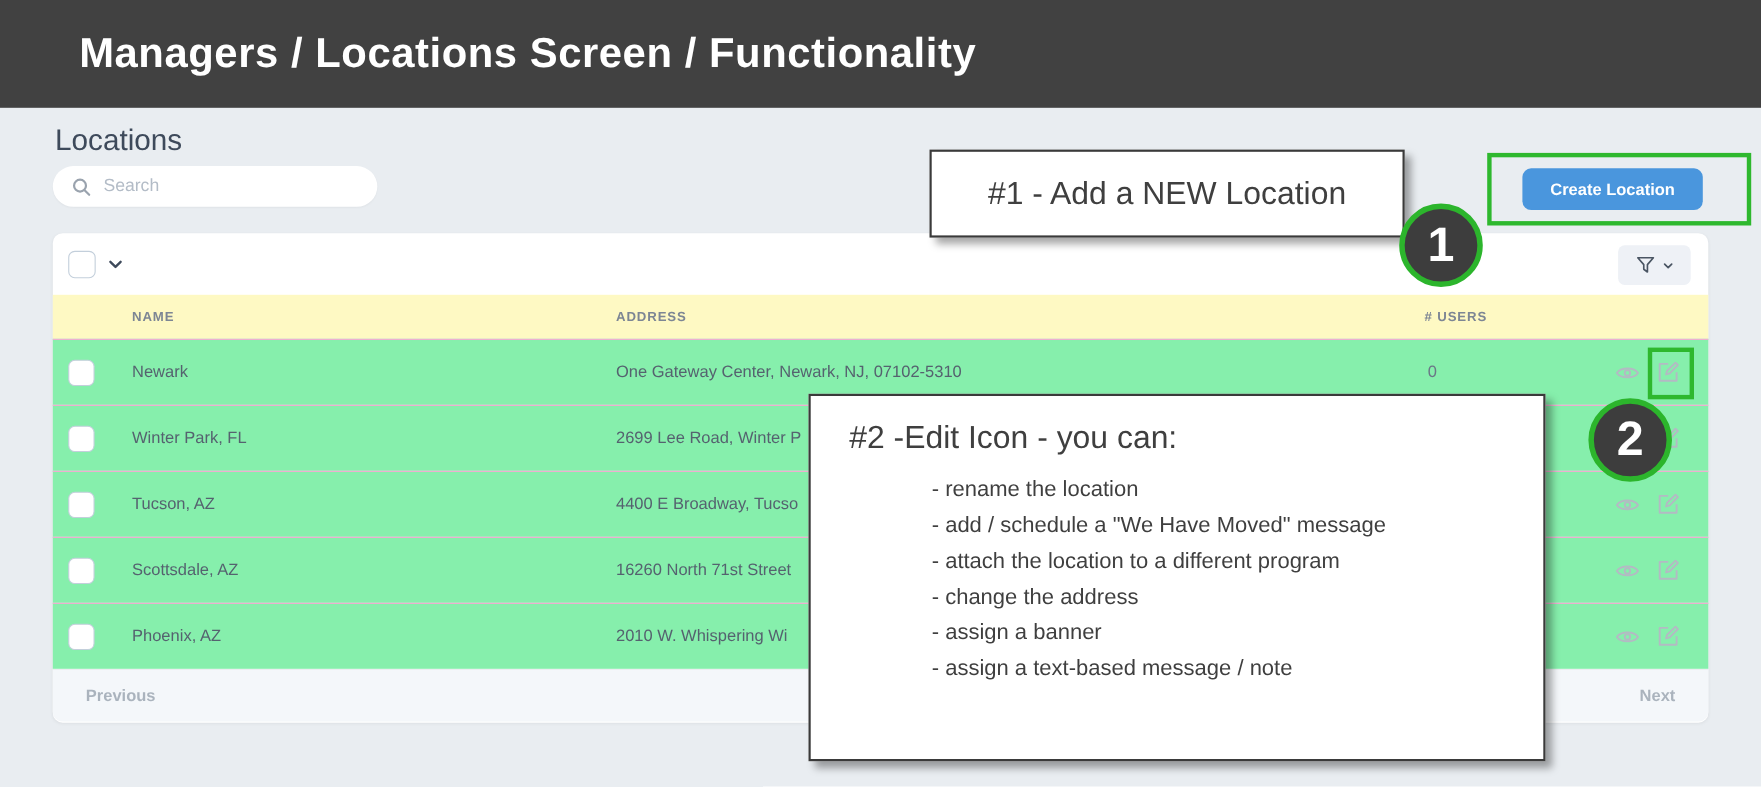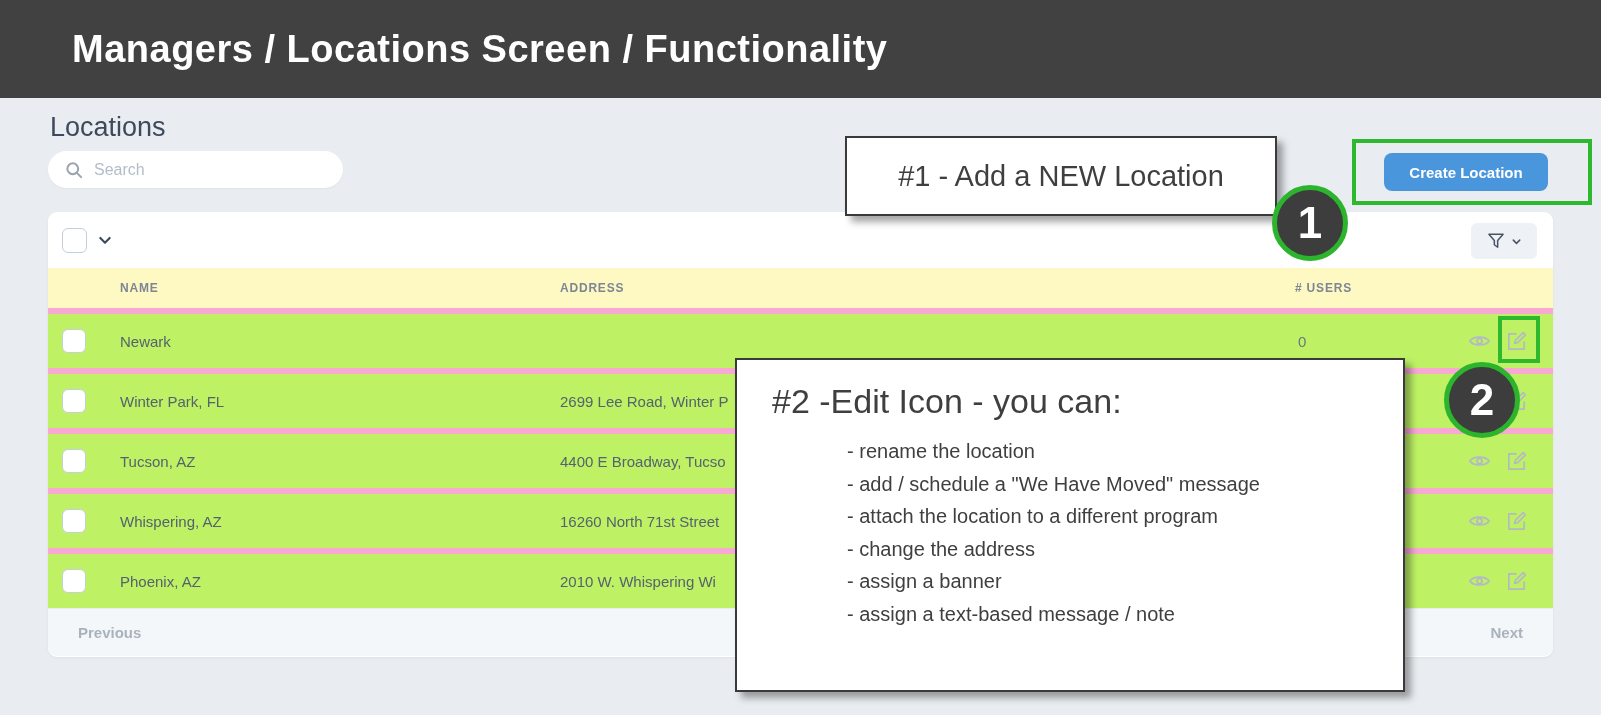--- a/index.html
+++ b/index.html
@@ -48,22 +48,22 @@
     background:#eef1f6; border-radius:6px; display:flex; align-items:center; justify-content:center; gap:5px;
   }
   .thead {
     height:40px; background:#fef9c3; position:relative; display:flex; align-items:center;
   }
   .th { font-size:12px; font-weight:bold; color:#7d8694; letter-spacing:0.8px; position:absolute; }
   .th-name   { left:72px; }
   .th-addr   { left:512px; }
   .th-users  { left:1247px; }
   .trow {
-    height:60px; border-top:6px solid #f9a8d4; position:relative; display:flex; align-items:center;
-    background:#bef264;
+    height:60px; border-top:1px solid #f9a8d4; position:relative; display:flex; align-items:center;
+    background:#86efac;
   }
   .trow .checkbox { position:absolute; left:14px; width:24px; height:24px; }
   .cell-name  { position:absolute; left:72px;  font-size:15px; color:#55626f; }
   .cell-addr  { position:absolute; left:512px; font-size:15px; color:#55626f; }
   .cell-users { position:absolute; left:1250px; font-size:15px; color:#6b7787; }
   .row-actions { position:absolute; left:1420px; display:flex; gap:14px; align-items:center; }
   .icon-btn { width:23px; height:23px; display:flex; align-items:center; justify-content:center; }
   .tfoot {
     height:48px; background:#f4f7fa; border-top:1px solid #e9edf0;
     border-radius:0 0 9px 9px; display:flex; align-items:center; justify-content:space-between;
@@ -86,21 +86,21 @@
     position:absolute; left:1498px; top:316px; width:42px; height:47px;
     border:4px solid #2eb82e; z-index:20;
   }
   .note-box {
     position:absolute; background:#ffffff; border:2px solid #3a3a3a;
     box-shadow:6px 6px 7px rgba(0,0,0,0.35); z-index:30; color:#3f3f3f;
   }
   .note1 { left:845px; top:136px; width:432px; height:80px;
     display:flex; align-items:center; justify-content:center; font-size:29px; }
   .note2 { left:735px; top:358px; width:670px; height:334px; padding:22px 0 0 35px; }
-  .note2 .note2-title { font-size:34px; margin-bottom:14px; }
+  .note2 .note2-title { font-size:29px; margin-bottom:14px; }
   .note2 ul { list-style:none; margin-left:75px; }
   .note2 li { font-size:20px; line-height:32.5px; }
   .note2 li::before { content:"- "; }
   .num-circle {
     position:absolute; width:76px; height:76px; border-radius:50%;
     background:#3d3d3d; border:5px solid #2cb52c; color:#ffffff;
     font-size:44px; font-weight:bold; display:flex; align-items:center; justify-content:center;
     z-index:40;
   }
   .circle1 { left:1272px; top:185px; }
@@ -149,20 +149,21 @@
 
   <div class="thead">
     <span class="th th-name">NAME</span>
     <span class="th th-addr">ADDRESS</span>
     <span class="th th-users"># USERS</span>
   </div>
 
   <div class="trow">
     <div class="checkbox"></div>
     <span class="cell-name">Newark</span>
+    <span class="cell-addr">One Gateway Center, Newark, NJ, 07102-5310</span>
     <span class="cell-users">0</span>
     <div class="row-actions">
       <span class="icon-btn">
         <svg width="24" height="24" viewBox="0 0 24 24" fill="none" stroke="#b3bac3" stroke-width="1.8">
             <path d="M2 12 C5.5 6.5 18.5 6.5 22 12 C18.5 17.5 5.5 17.5 2 12 Z"></path>
             <circle cx="12" cy="12" r="2.6"></circle>
           </svg>
       </span>
       <span class="icon-btn">
         <svg width="23" height="23" viewBox="0 0 24 24" fill="none" stroke="#b3bac3" stroke-width="1.8" stroke-linejoin="round">
@@ -210,21 +211,21 @@
         <svg width="23" height="23" viewBox="0 0 24 24" fill="none" stroke="#b3bac3" stroke-width="1.8" stroke-linejoin="round">
             <path d="M20 12 L20 20 L4 20 L4 4 L12 4"></path>
             <path d="M10 14 L11 10.5 L19 2.8 L21.2 5 L13.5 13 Z"></path>
           </svg>
       </span>
     </div>
   </div>
 
   <div class="trow">
     <div class="checkbox"></div>
-    <span class="cell-name">Whispering, AZ</span>
+    <span class="cell-name">Scottsdale, AZ</span>
     <span class="cell-addr">16260 North 71st Street</span>
     <span class="cell-users"></span>
     <div class="row-actions">
       <span class="icon-btn">
         <svg width="24" height="24" viewBox="0 0 24 24" fill="none" stroke="#b3bac3" stroke-width="1.8">
             <path d="M2 12 C5.5 6.5 18.5 6.5 22 12 C18.5 17.5 5.5 17.5 2 12 Z"></path>
             <circle cx="12" cy="12" r="2.6"></circle>
           </svg>
       </span>
       <span class="icon-btn">

